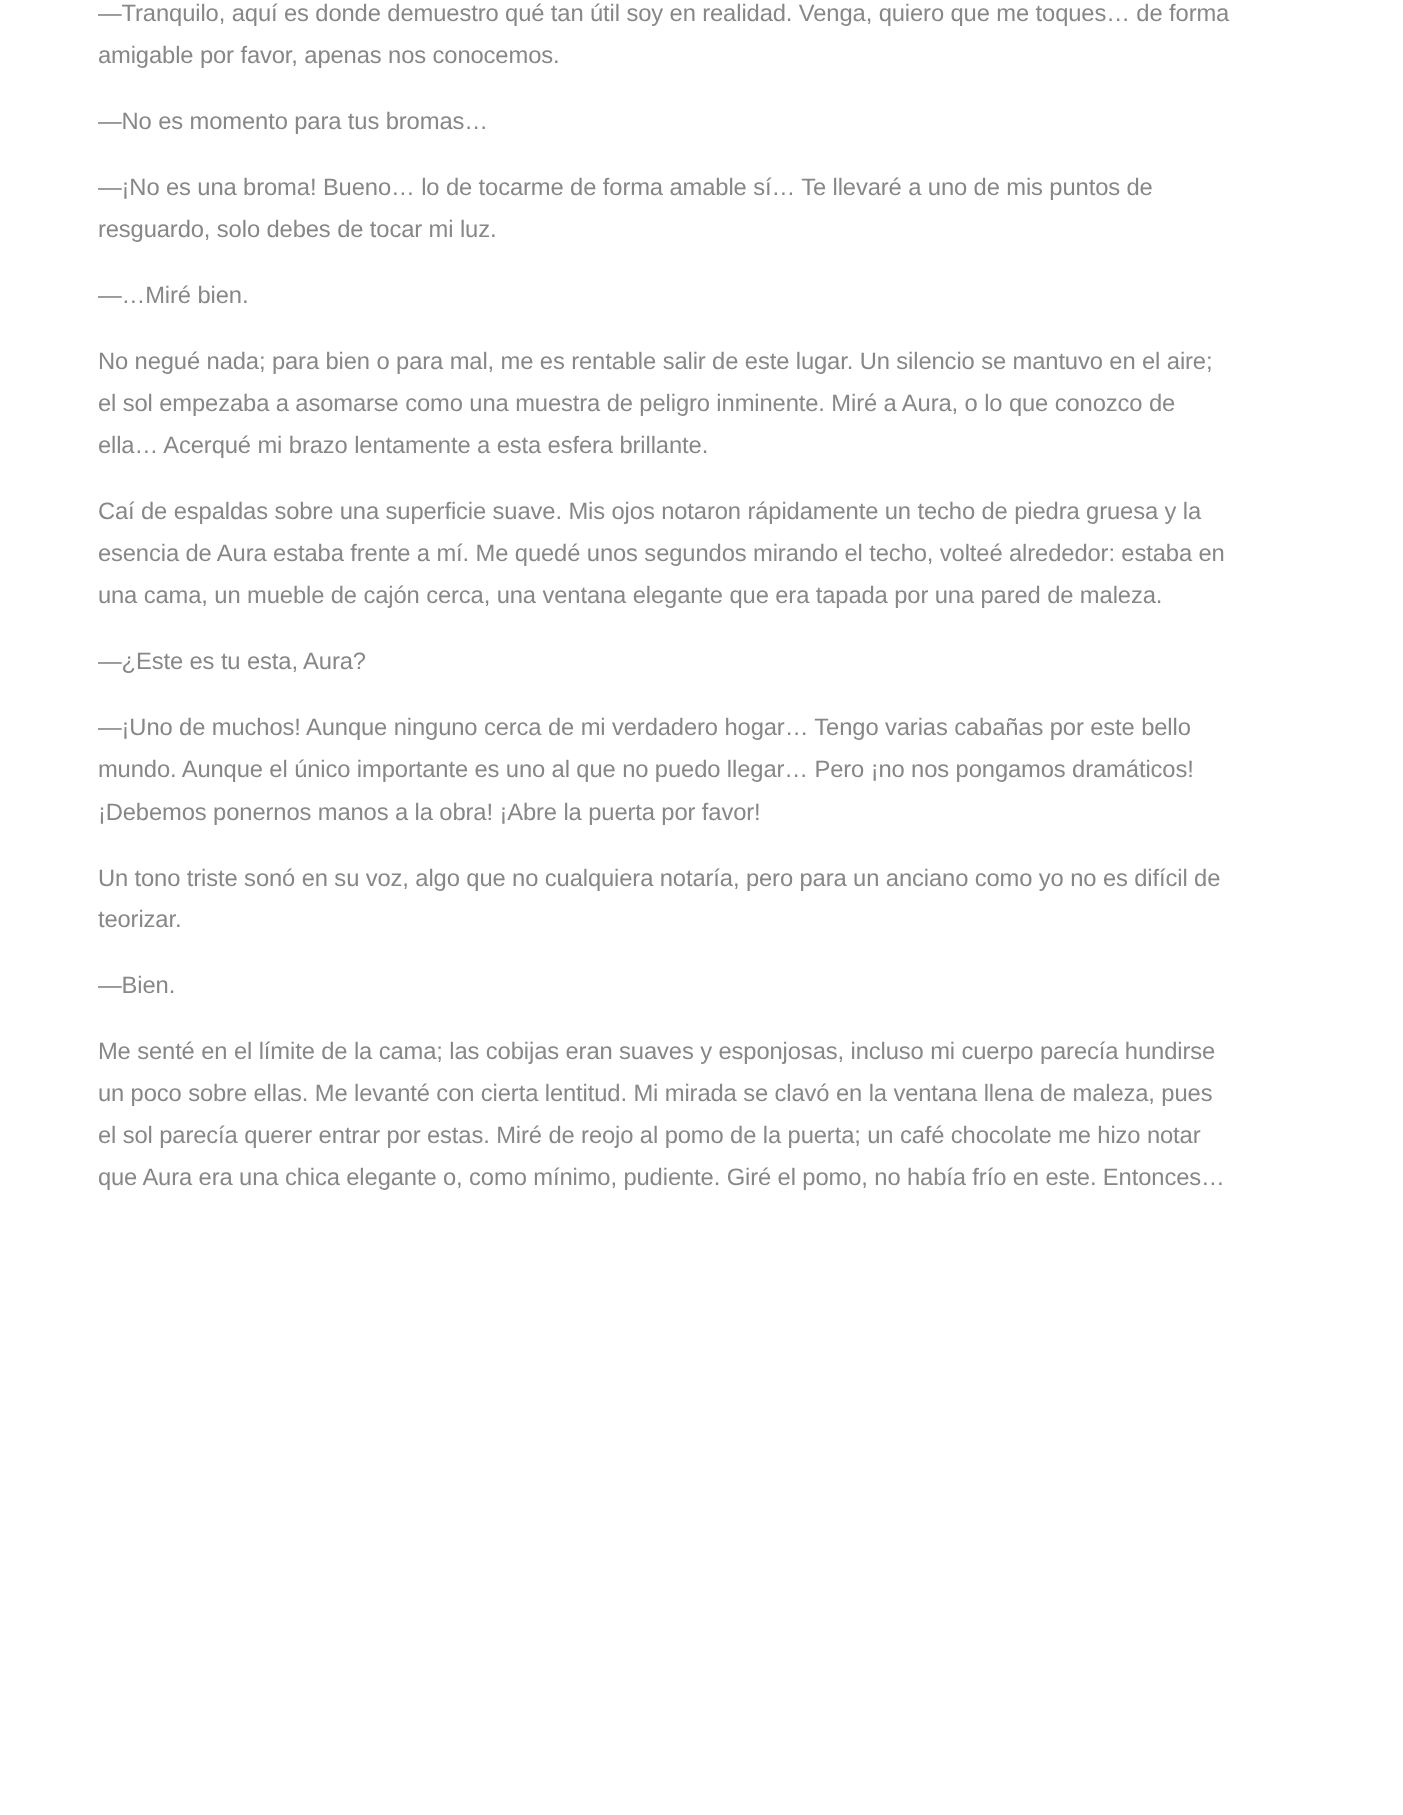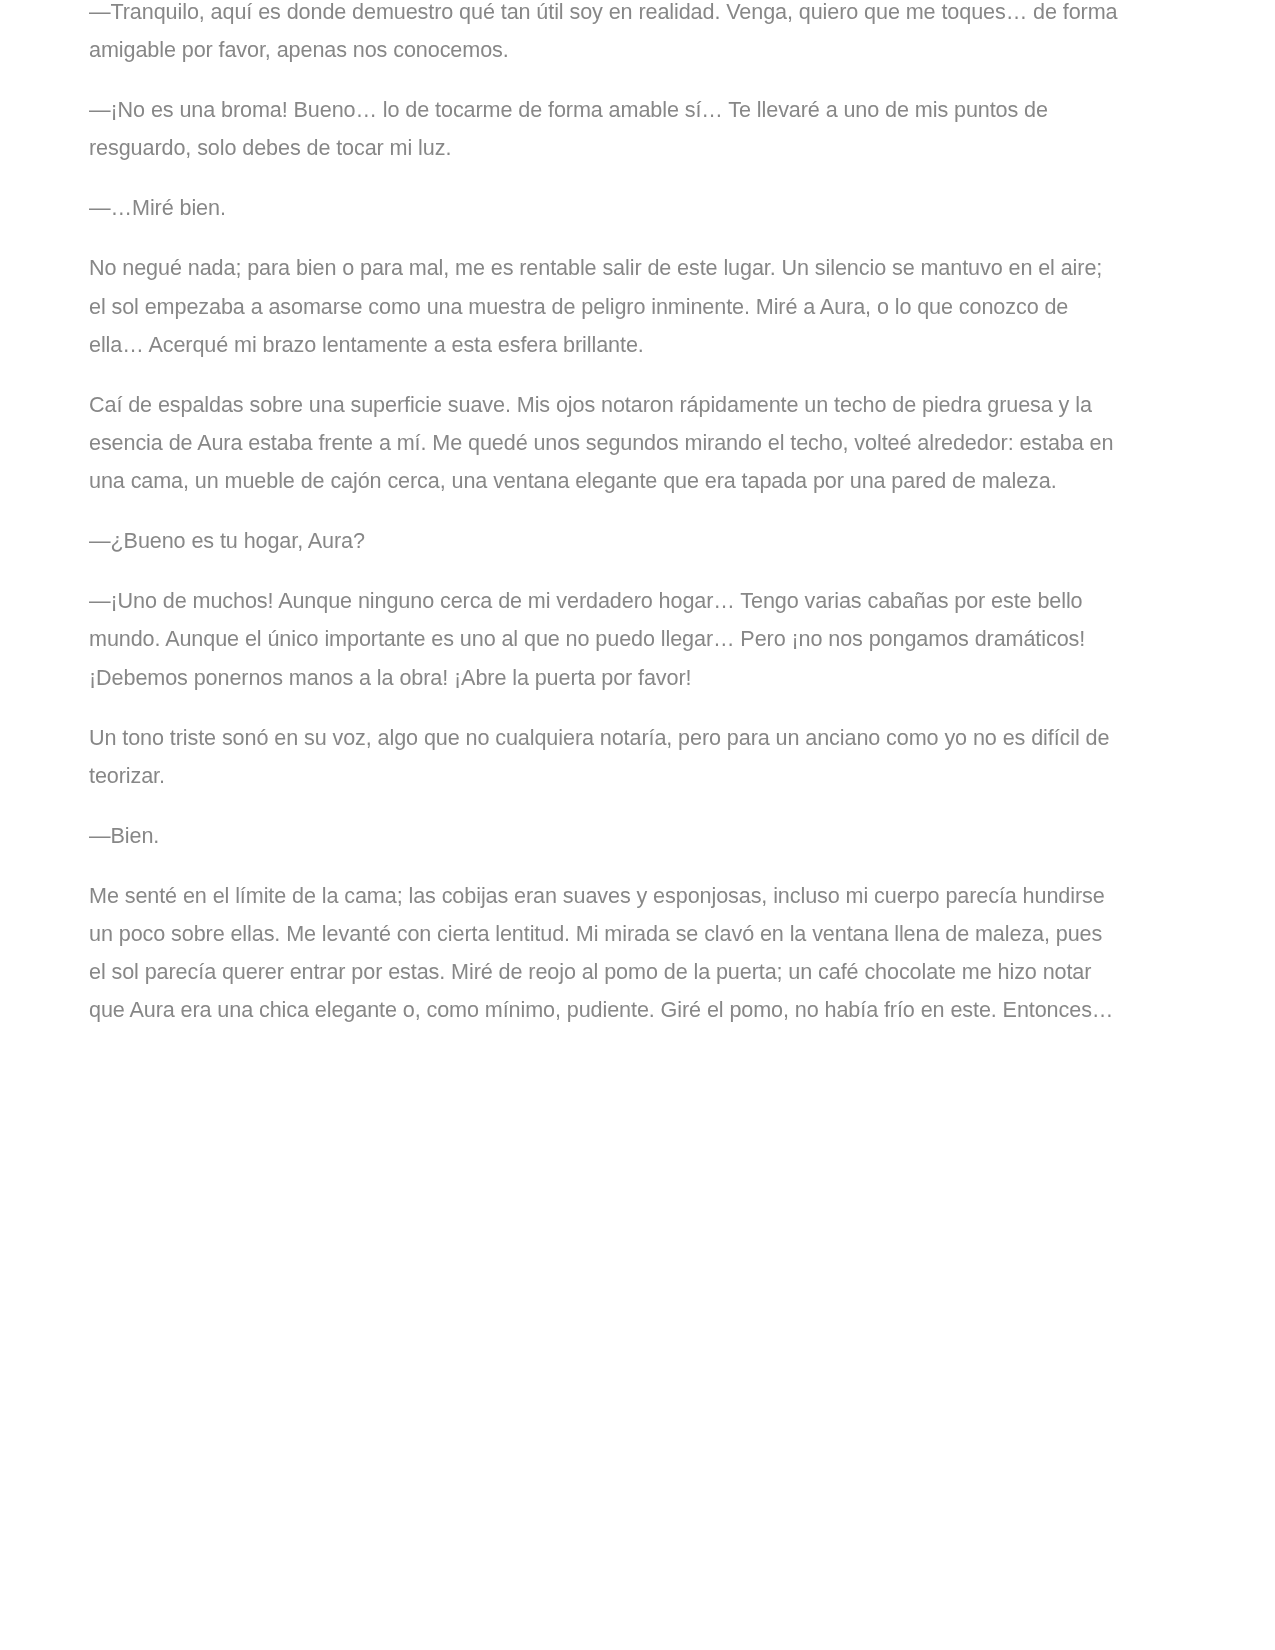--- a/index.html
+++ b/index.html
@@ -27,22 +27,23 @@
     .page p {
       margin: 0 0 21.8px 0;
       padding: 0;
     }
   </style>
 </head>
 <body>
 
 <div class="page">
   <p>—Tranquilo, aquí es donde demuestro qué tan útil soy en realidad. Venga, quiero que me toques… de forma amigable por favor, apenas nos conocemos.</p>
+  <p>—No es momento para tus bromas…</p>
   <p>—¡No es una broma! Bueno… lo de tocarme de forma amable sí… Te llevaré a uno de mis puntos de resguardo, solo debes de tocar mi luz.</p>
   <p>—…Miré bien.</p>
   <p>No negué nada; para bien o para mal, me es rentable salir de este lugar. Un silencio se mantuvo en el aire; el sol empezaba a asomarse como una muestra de peligro inminente. Miré a Aura, o lo que conozco de ella… Acerqué mi brazo lentamente a esta esfera brillante.</p>
   <p>Caí de espaldas sobre una superficie suave. Mis ojos notaron rápidamente un techo de piedra gruesa y la esencia de Aura estaba frente a mí. Me quedé unos segundos mirando el techo, volteé alrededor: estaba en una cama, un mueble de cajón cerca, una ventana elegante que era tapada por una pared de maleza.</p>
-  <p>—¿Bueno es tu hogar, Aura?</p>
+  <p>—¿Este es tu esta, Aura?</p>
   <p>—¡Uno de muchos! Aunque ninguno cerca de mi verdadero hogar… Tengo varias cabañas por este bello mundo. Aunque el único importante es uno al que no puedo llegar… Pero ¡no nos pongamos dramáticos! ¡Debemos ponernos manos a la obra! ¡Abre la puerta por favor!</p>
   <p>Un tono triste sonó en su voz, algo que no cualquiera notaría, pero para un anciano como yo no es difícil de teorizar.</p>
   <p>—Bien.</p>
   <p>Me senté en el límite de la cama; las cobijas eran suaves y esponjosas, incluso mi cuerpo parecía hundirse un poco sobre ellas. Me levanté con cierta lentitud. Mi mirada se clavó en la ventana llena de maleza, pues el sol parecía querer entrar por estas. Miré de reojo al pomo de la puerta; un café chocolate me hizo notar que Aura era una chica elegante o, como mínimo, pudiente. Giré el pomo, no había frío en este. Entonces…</p>
 </div>
 
 </body></html>

